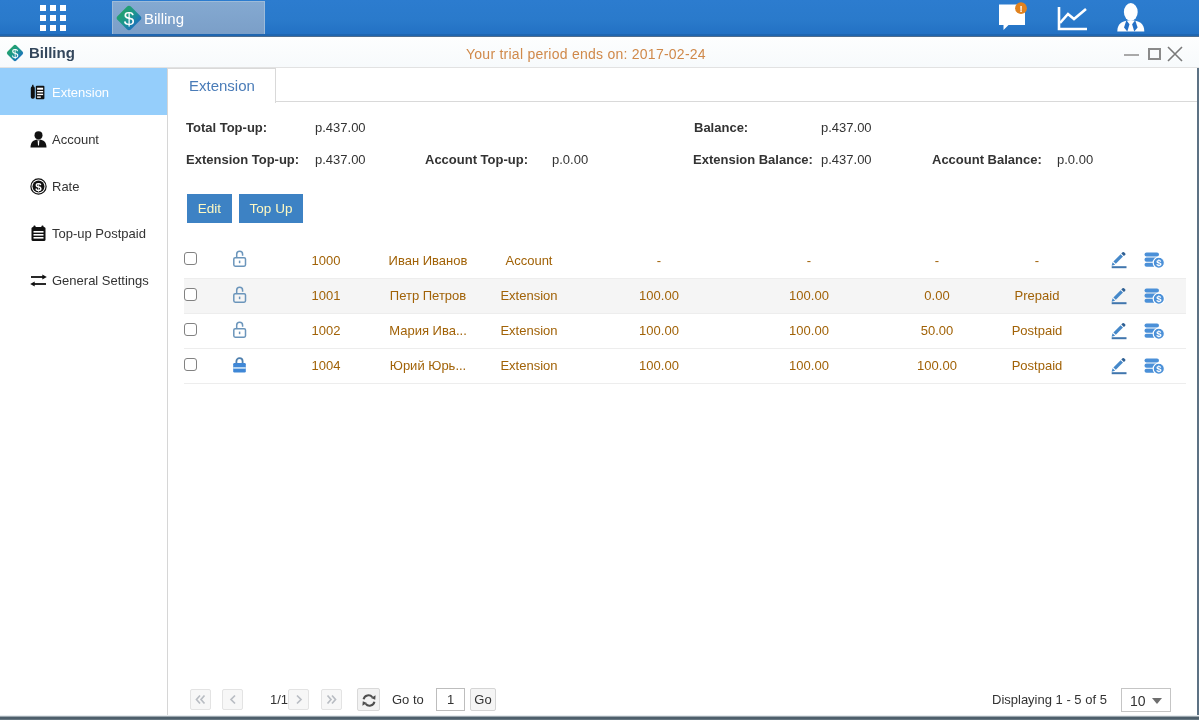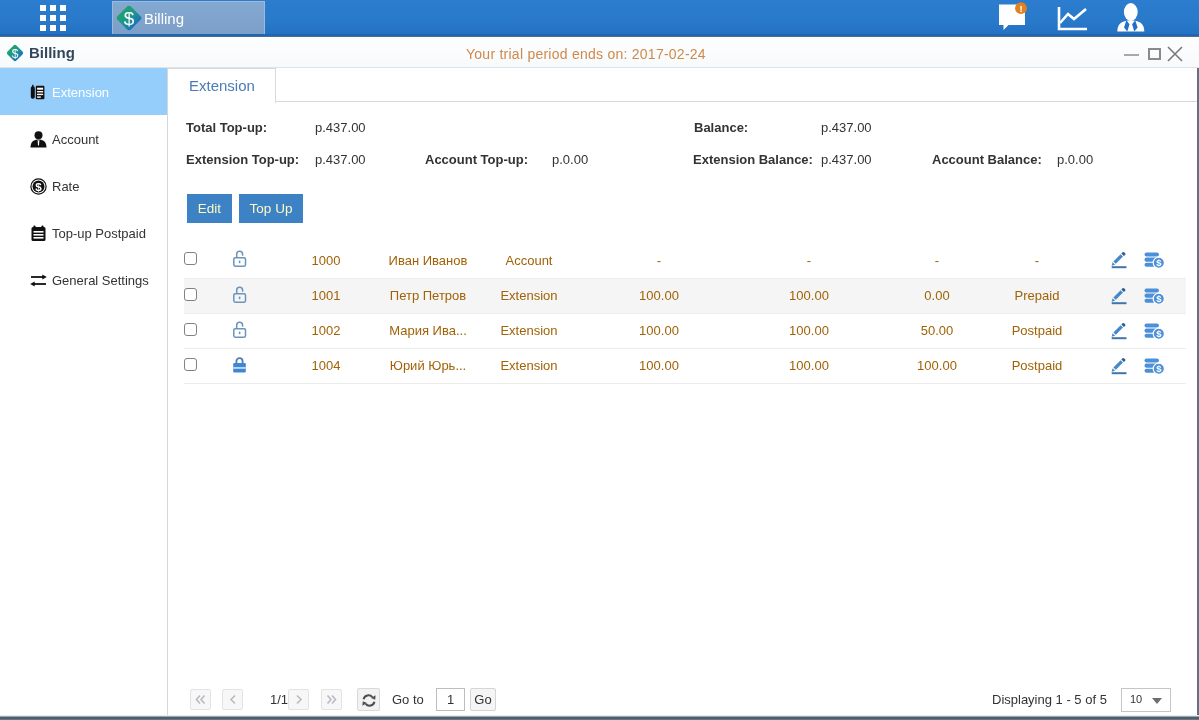--- a/index.html
+++ b/index.html
@@ -73,21 +73,21 @@
 .colcb { text-align:left; }
 
 
 #pager { position:absolute; left:0; top:620px; width:1031px; height:26px; font-size:13px; color:#333; }
 .pbtn { position:absolute; top:1px; width:21px; height:21px; background:#f7f7f7;
   border:1px solid #e3e3e3; border-radius:2px; }
 .pbtn svg { display:block; margin:4px auto 0; }
 #goinput { position:absolute; width:29px; height:23px; border:1px solid #bdbdbd; font-size:13px; text-align:center; line-height:21px; background:#fff; }
 #gobtn { position:absolute; width:26px; height:23px; background:#f5f5f5; border:1px solid #d5d5d5; border-radius:2px; text-align:center; line-height:21px; color:#333; }
 #pagesize { position:absolute; left:953px; top:0px; width:50px; height:24px; border:1px solid #c5c5c5; background:#fff; }
-#pagesize .n { position:absolute; left:8px; top:4px; font-size:11px; color:#333; }
+#pagesize .n { position:absolute; left:8px; top:4px; font-size:14px; color:#333; }
 #pagesize .tri { position:absolute; right:8px; top:9px; width:0; height:0; border-left:5.5px solid transparent; border-right:5.5px solid transparent; border-top:6.5px solid #6e6e6e; }
 
 
 #bottombar { position:absolute; left:0; top:715px; width:1199px; height:5px;
   background:linear-gradient(#e8edf0 0%, #e8edf0 20%, #4e5f6b 40%, #4e5f6b 70%, #72838e 100%); }
 #rightedge { position:absolute; left:1197px; top:68px; width:2px; height:647px; background:#5d7284; }
 </style>
 </head>
 <body>
 <div id="app">

